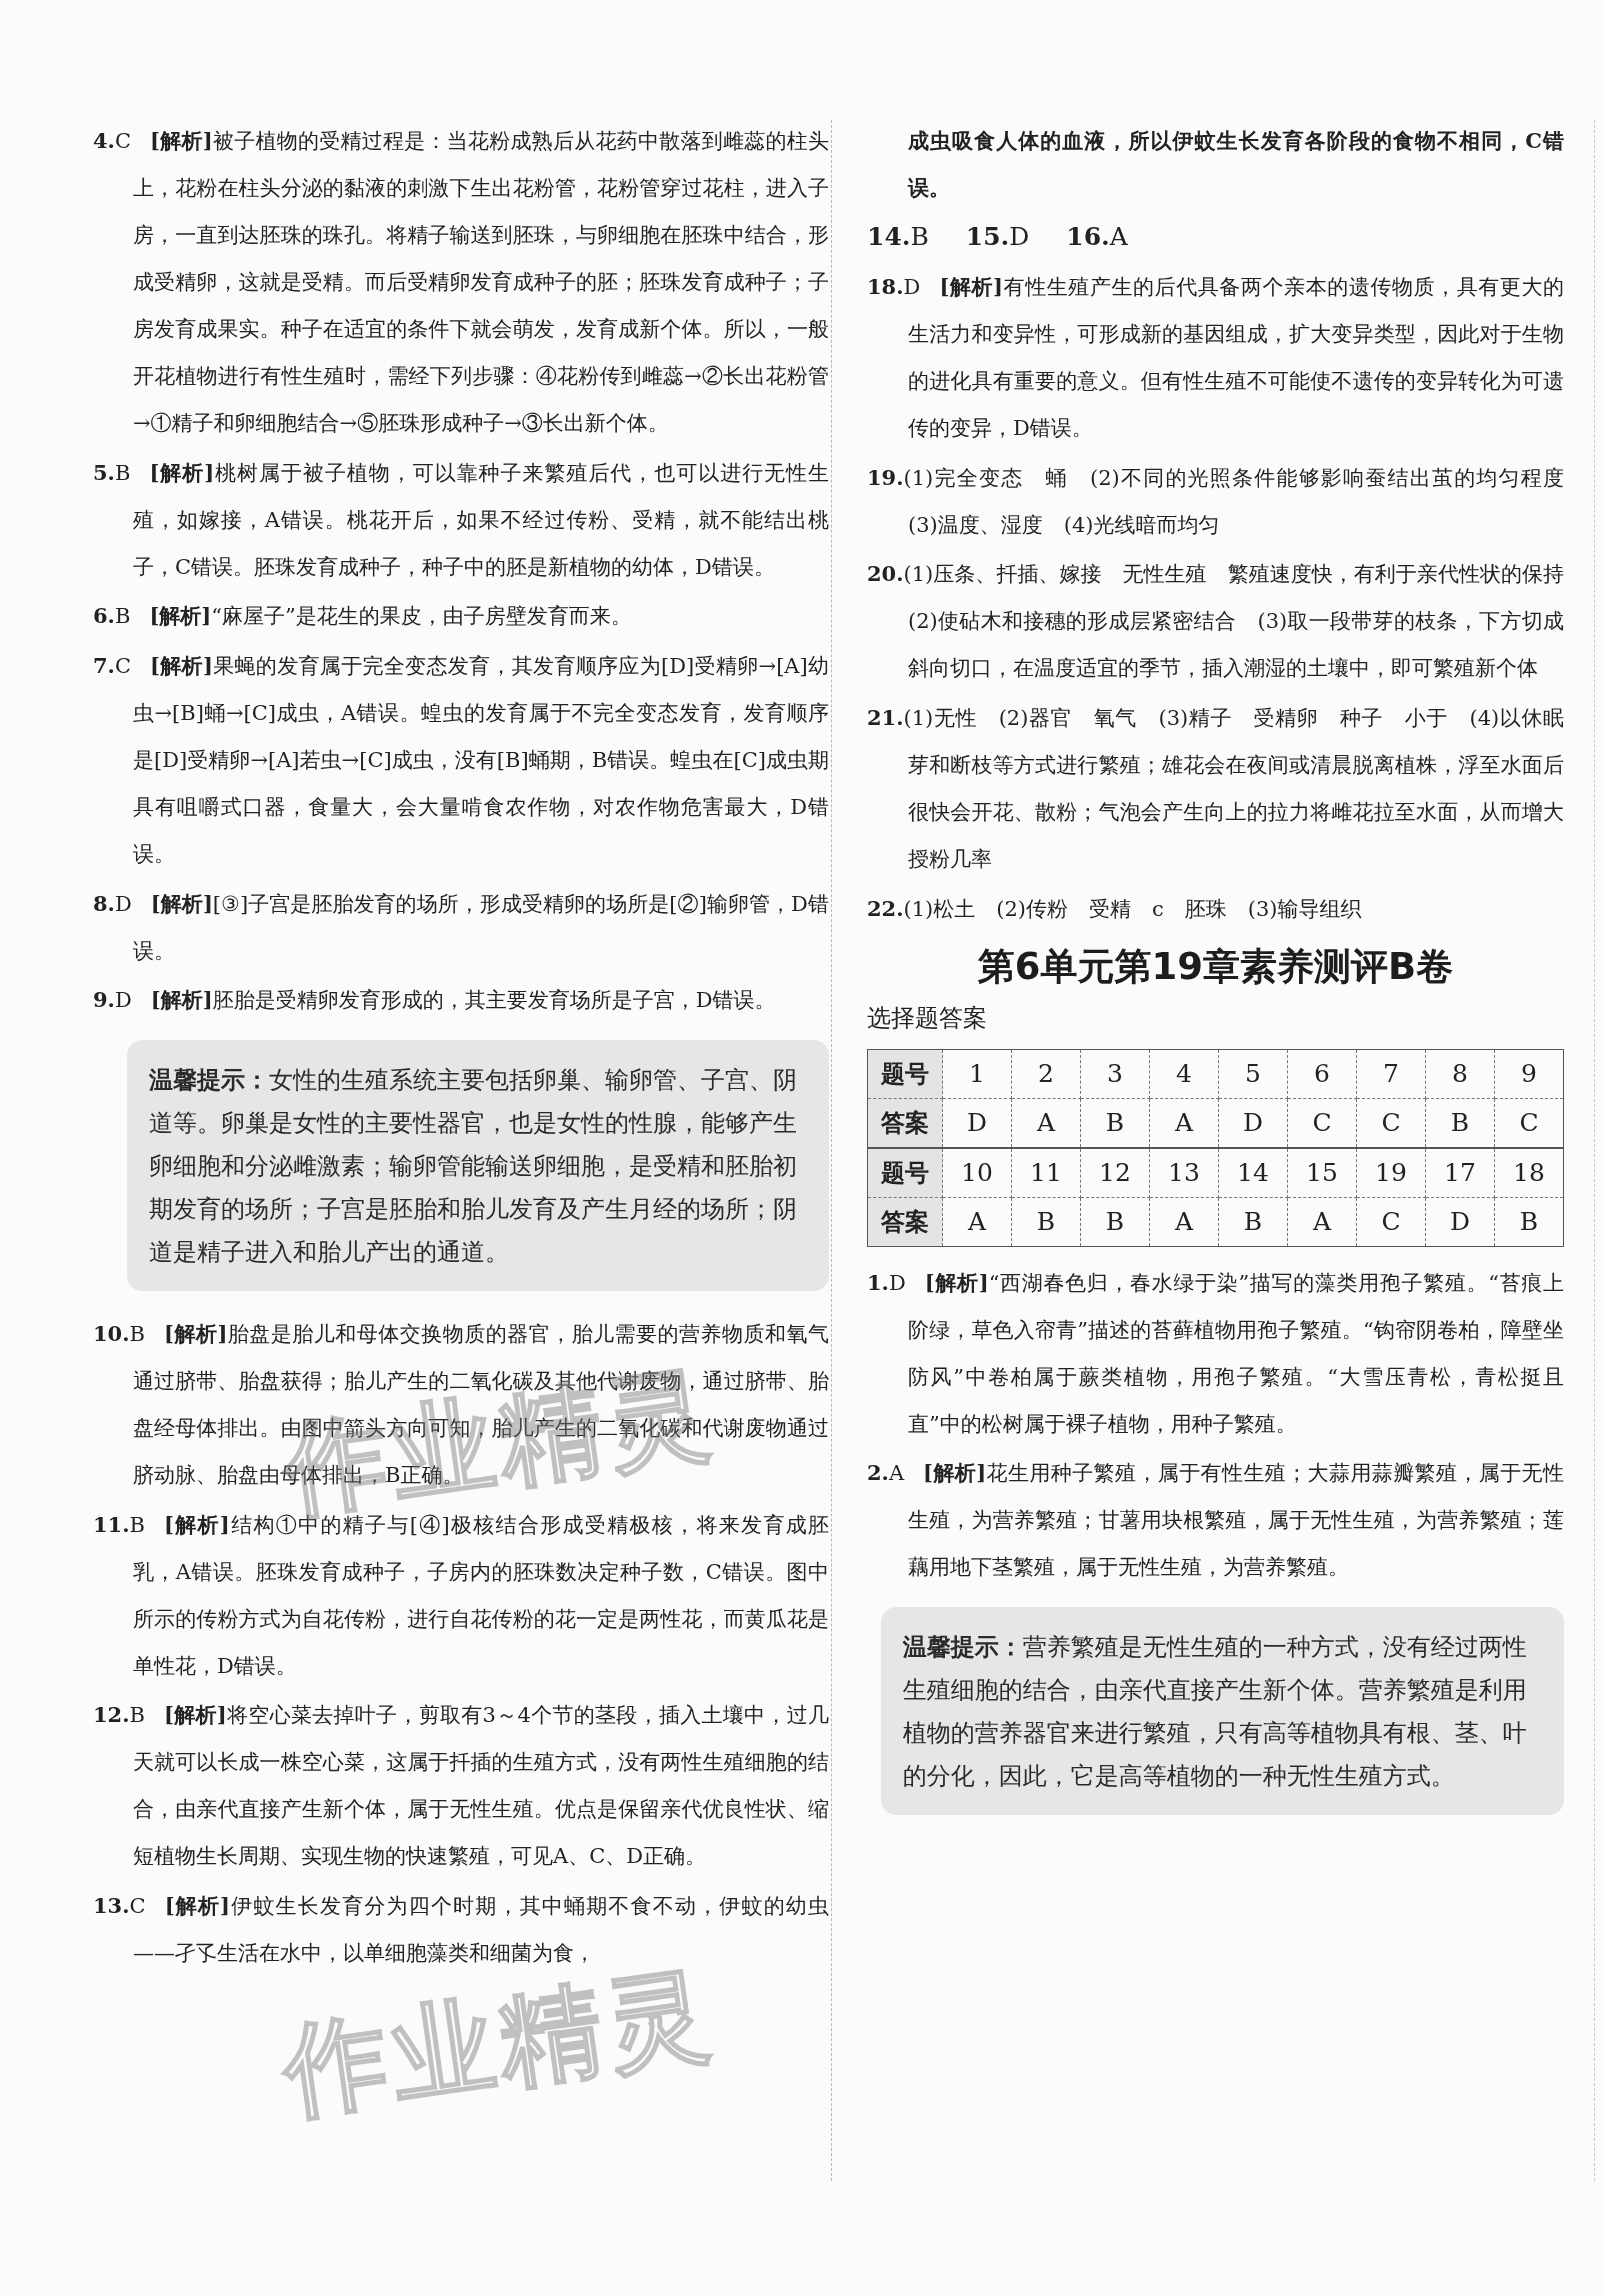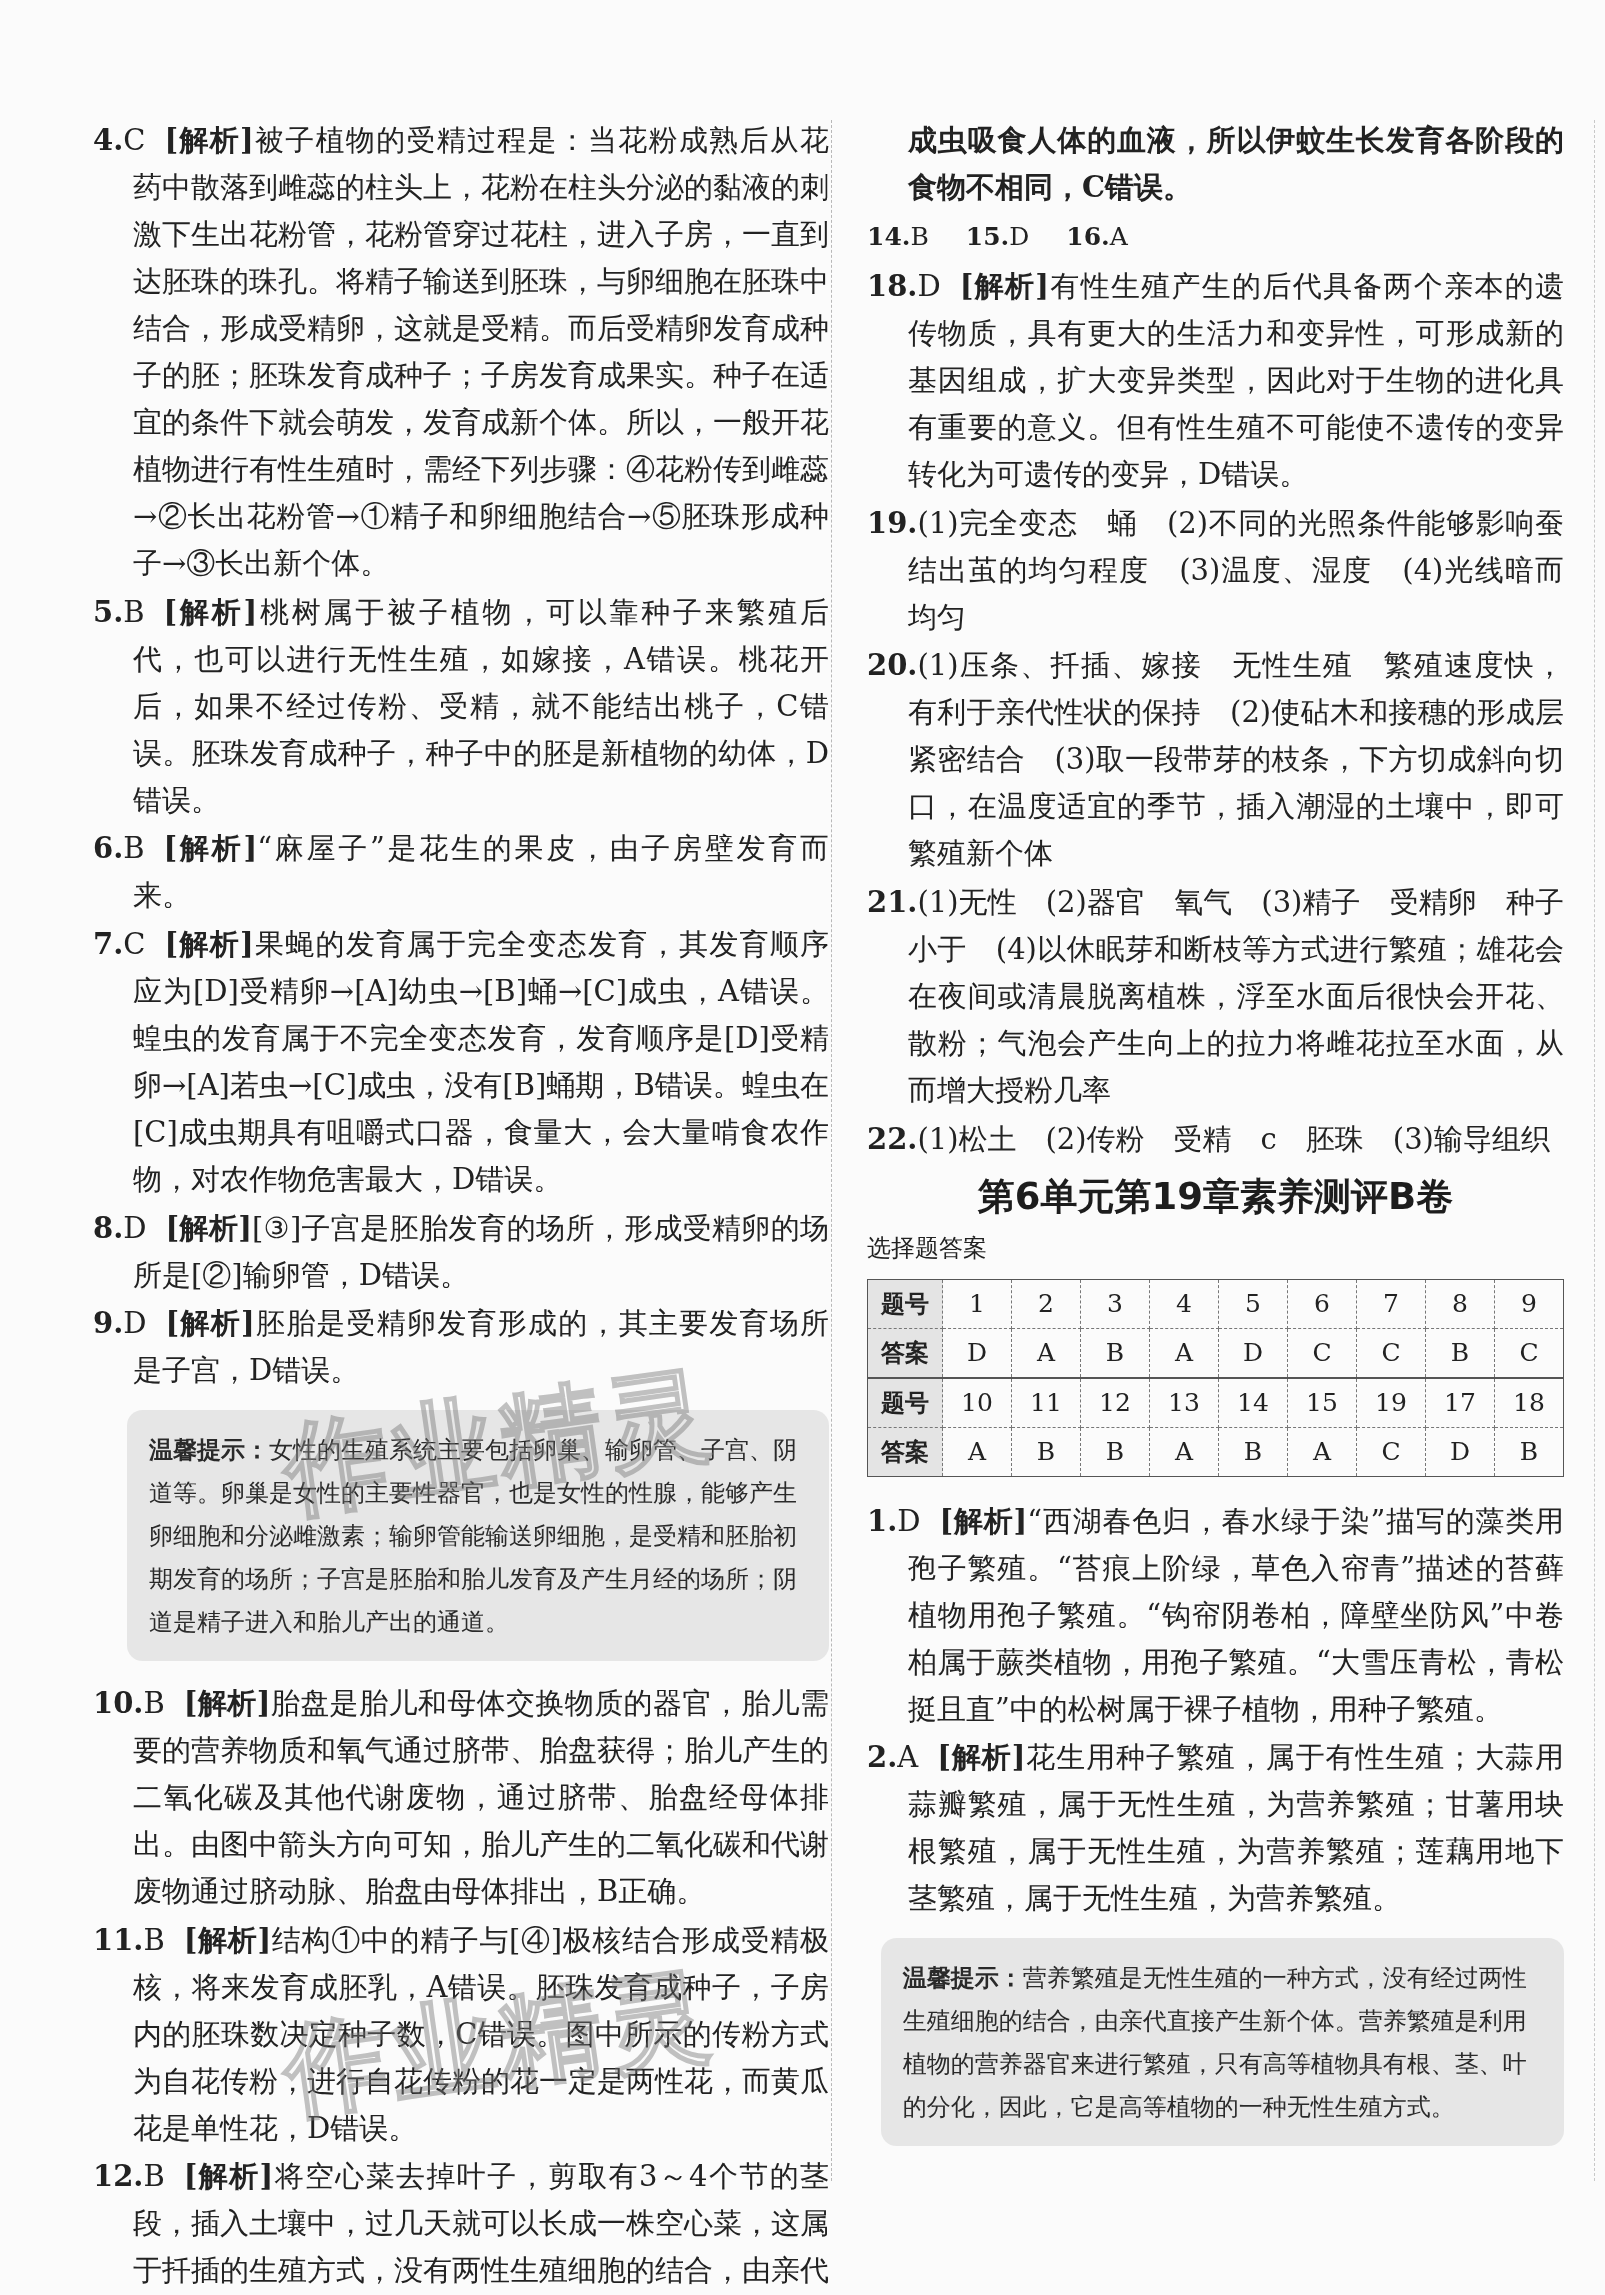--- a/index.html
+++ b/index.html
@@ -12,40 +12,40 @@
   .col-left { left:93px; width:736px; }
   .col-right { left:867px; width:697px; }
   .divider {
     position:absolute; left:831px; top:120px; height:2061px; width:0;
     border-left:1.7px dashed #b8b8b8;
   }
   .divider-right {
     position:absolute; left:1594px; top:120px; height:2061px; width:0;
     border-left:1.7px dashed #c8c8c8;
   }
-  .item { font-size:29px; line-height:47px; margin:0 0 1.7px 0; position:relative; padding-left:40px; text-indent:-40px; text-align:justify; }
+  .item { font-size:21px; line-height:47px; margin:0 0 1.7px 0; position:relative; padding-left:40px; text-indent:-40px; text-align:justify; }
   .col-right .item { padding-left:41px; text-indent:-41px; }
   .num { font-weight:bold; font-family:"DejaVu Serif","Liberation Serif",serif;text-align:right; }
   .ans { margin-right:19px; }
   .tag { font-weight:bold; }
   .short-line { font-size:25px; line-height:47px; margin:0 0 3.4px 0; }
   .short-line .pair { margin-right:29px; }
   .tip {
     background:#e6e6e6; border-radius:15.5px; padding:19px 22px 17px 22px;
     font-size:24px; line-height:43px; margin:15.5px 0 19px 34px; color:#2a2a2a;
     font-family:"DejaVu Serif","Liberation Serif",serif;
   }
   .tip .tip-label { font-weight:bold; font-family:Liberation Serif, serif; }
   .section-title {
     text-align:center; font-size:37px; font-weight:bold; line-height:52px; margin:8.6px 0 5.2px 0;
     font-family:"DejaVu Sans","Liberation Sans",sans-serif; color:#1d1d1d;
   }
   .sub-title { font-size:24px; line-height:38px; font-family:"DejaVu Sans","Liberation Sans",sans-serif; margin:0 0 12px 0; }
   table.answers {
-    width:697px; border-collapse:collapse; border:1.7px solid #555; margin-bottom:21px;
+    width:697px; border-collapse:collapse; border:1.7px solid #555; margin-bottom:12px;
     font-size:25px; text-align:center;
   }
   table.answers td { height:48px; border-right:1.3px dashed #777; border-bottom:1.3px dashed #777; padding:0; }
   table.answers td:last-child { border-right:none; }
   table.answers tr.grp-end td { border-bottom:2.6px double #555; }
   table.answers tr:last-child td { border-bottom:none; }
   table.answers td.head {
     width:74px; background:#e4e4e4; font-weight:bold;
     font-family:"DejaVu Sans","Liberation Sans",sans-serif; font-size:24px;
   }

